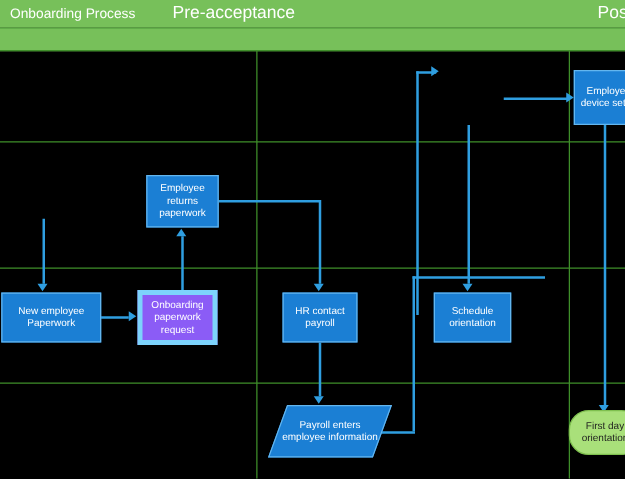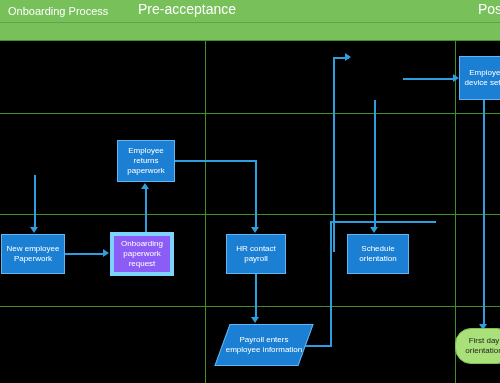--- a/index.html
+++ b/index.html
@@ -148,21 +148,21 @@
 
   <div class="node proc" style="left:459px;top:56px;width:56px;height:44px;">
     <span class="lbl">Employee device setup</span>
   </div>
 
 
   <div class="node proc" style="left:117px;top:140px;width:58px;height:42px;">
     <span class="lbl">Employee returns paperwork</span>
   </div>
 
-  <div class="node proc" style="left:1px;top:234px;width:64px;height:40px;">
+  <div class="node proc" style="left:1px;top:234px;width:80px;height:40px;">
     <span class="lbl">New employee Paperwork</span>
   </div>
 
   <div class="node proc-alt" style="left:110px;top:232px;width:64px;height:44px;">
     <span class="lbl">Onboarding paperwork request</span>
   </div>
 
   <div class="node proc" style="left:226px;top:234px;width:60px;height:40px;">
     <span class="lbl">HR contact payroll</span>
   </div>

